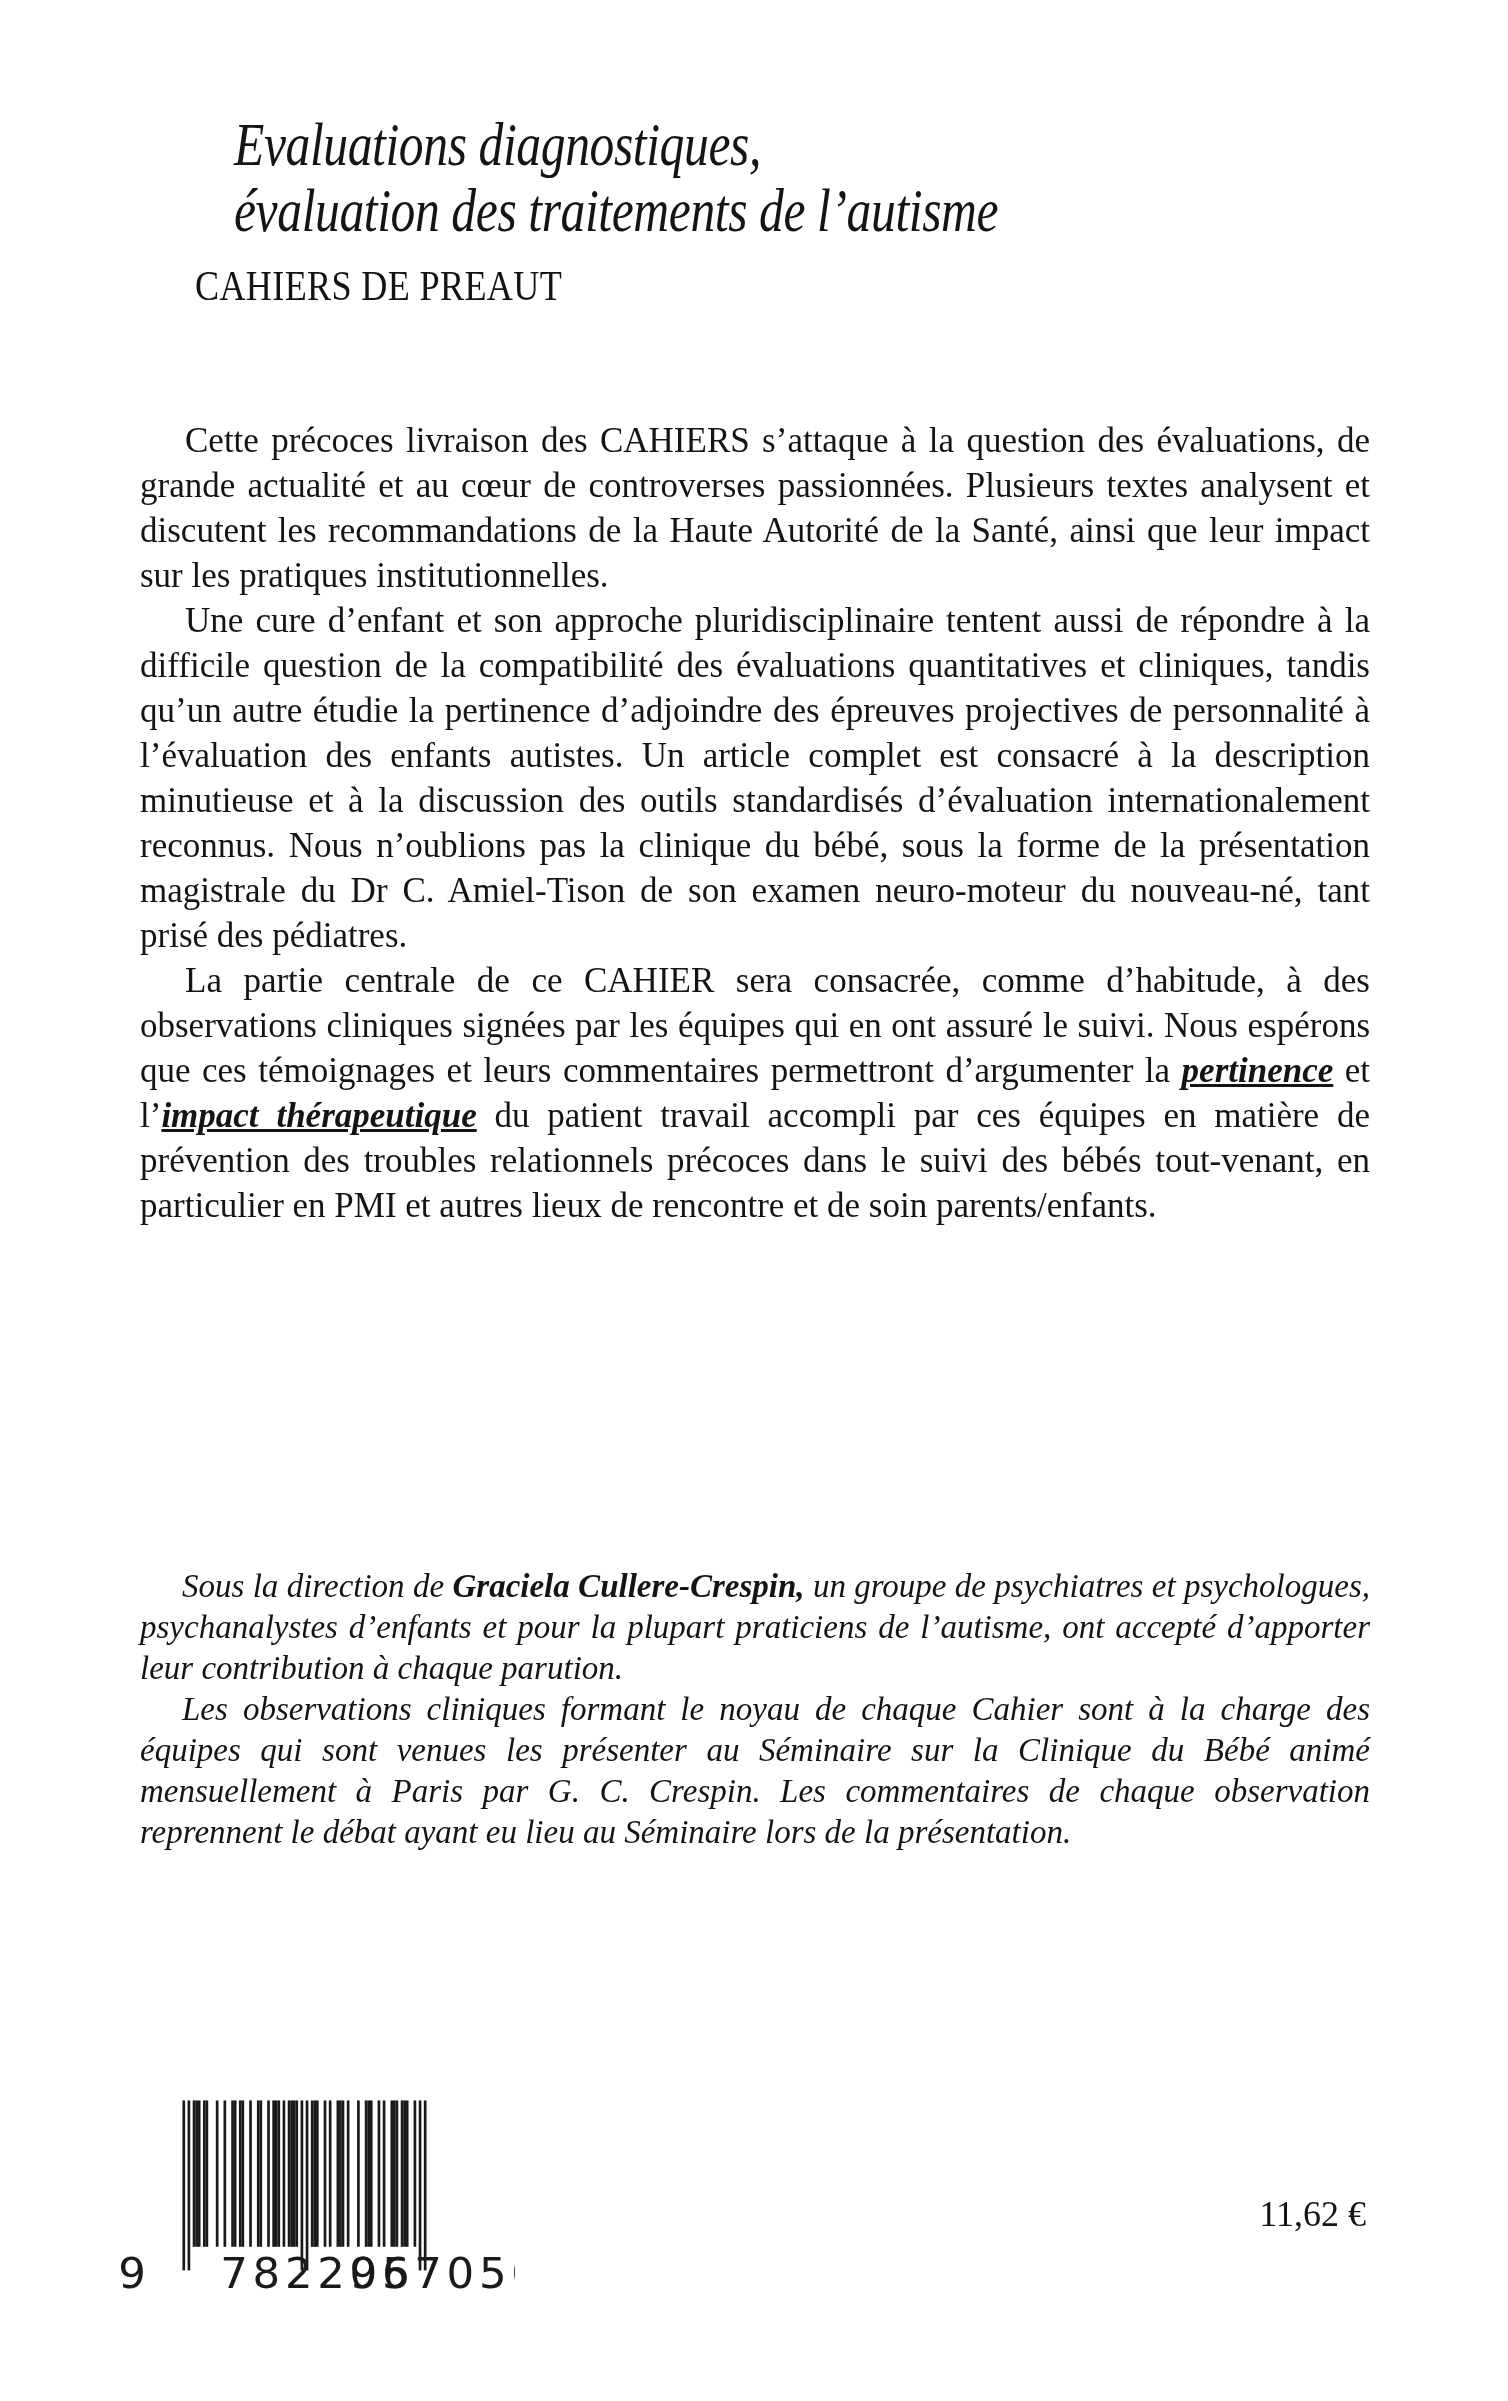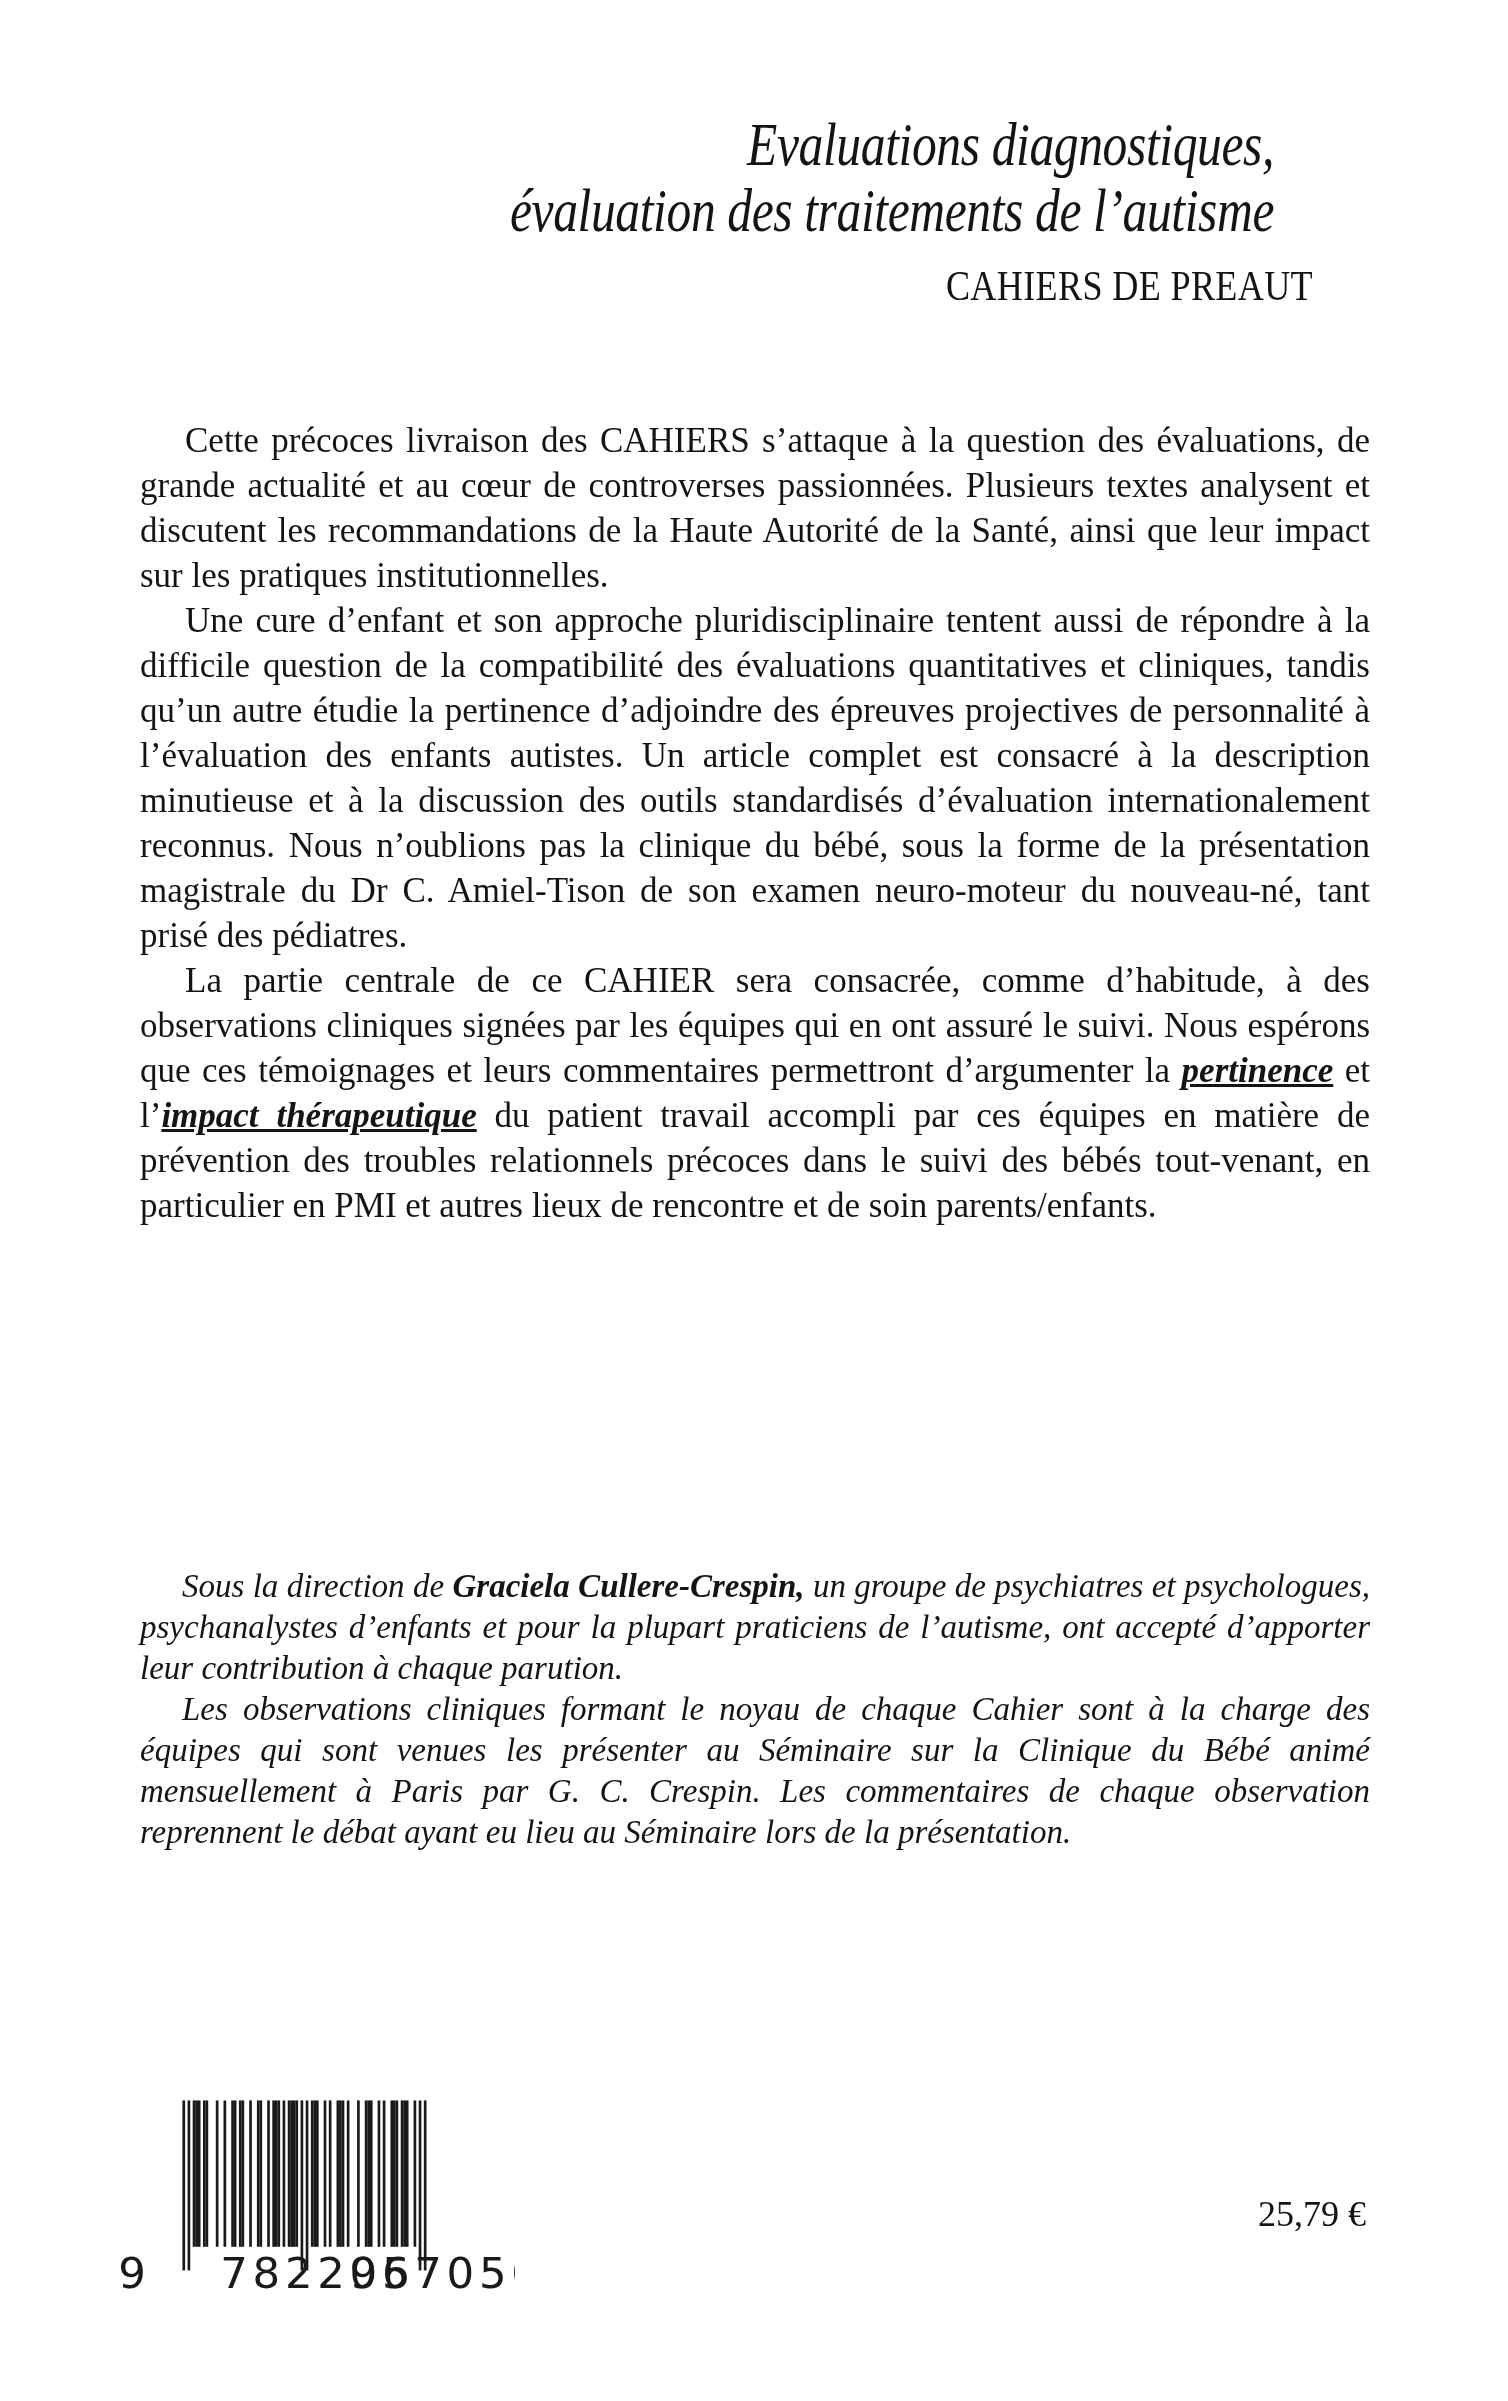--- a/index.html
+++ b/index.html
@@ -17,21 +17,21 @@
     font-family: "Liberation Serif", "DejaVu Serif", serif;
     color: #141414;
   }
 
   
   .title-block {
     position: absolute;
     left: 104px;
     top: 112px;
     width: 1300px;
-    text-align: right;
+    text-align: left;
     font-family: Liberation Serif, serif;
   }
 
   .title-line {
     font-style: italic;
     font-weight: 400;
     font-size: 62px;
     line-height: 1.06;
     letter-spacing: -0.5px;
     transform: scaleX(0.80);
@@ -200,17 +200,17 @@
           <rect x="318.24" y="10" width="2.84" height="180"></rect>
           <rect x="323.68" y="10" width="2.84" height="180"></rect>
         </g>
       <text id="bc-lead" x="0" y="209" font-family="'DejaVu Sans', sans-serif" font-size="46" fill="#1a1a1a">9</text>
       <text id="bc-left" x="108" y="209" font-family="'DejaVu Sans', sans-serif" font-size="46" letter-spacing="5" fill="#1a1a1a">782296</text>
       <text id="bc-right" x="245" y="209" font-family="'DejaVu Sans', sans-serif" font-size="46" letter-spacing="5" fill="#1a1a1a">057050</text>
     </svg>
   </div>
 
   <div class="isbn-area">
-    <div class="price-line">25,79 €</div>
+    <div class="price-line">11,62 €</div>
   </div>
 
 </div>
 
 
 </body></html>

